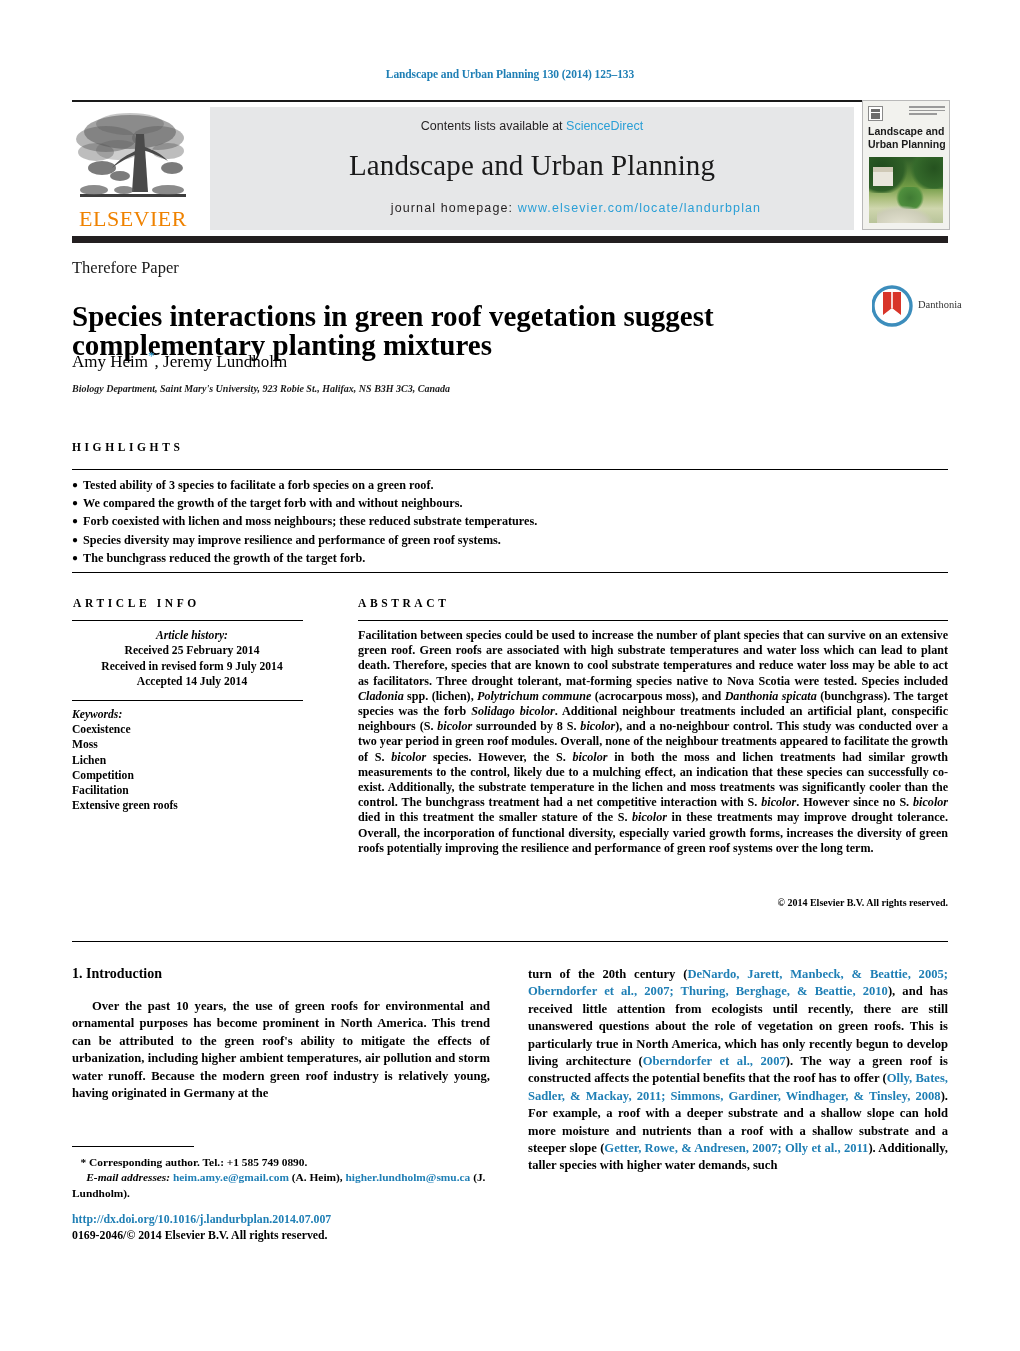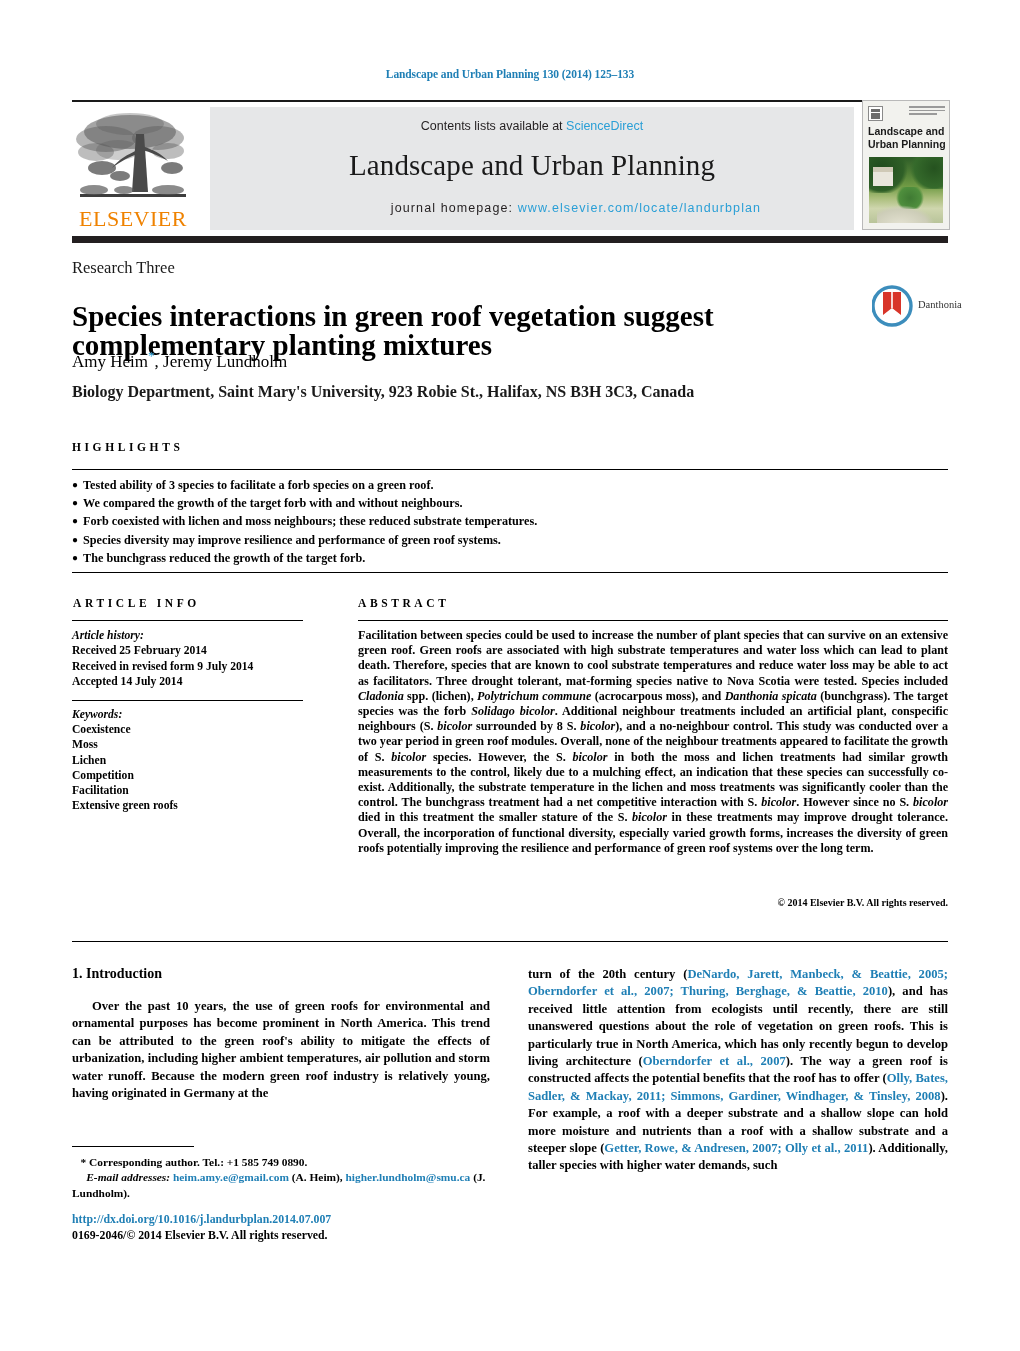--- a/index.html
+++ b/index.html
@@ -185,22 +185,23 @@
     left: 72px; top: 348px;
     font-family: "Liberation Serif", serif;
     font-size: 17px;
     color: #000000;
   }
   .authors .star { color: #2a9fd6; font-size: 13px; vertical-align: super; }
   .affil {
     position: absolute;
     left: 72px; top: 383px;
     font-family: "Liberation Serif", serif;
-    font-weight: bold;
-    font-size: 16px;
+    font-style: italic;
+    font-weight: bold;
+    font-size: 10px;
     color: #1a1a1a;
     text-align: right;
   }
   .crossmark {
     position: absolute;
     left: 872px; top: 285px;
     width: 82px; height: 42px;
   }
   .crossmark .cm-label {
     position: absolute;
@@ -272,20 +273,21 @@
 
   .info-col {
     position: absolute;
     left: 72px; top: 628px;
     width: 240px;
     font-family: "Liberation Serif", serif;
     font-size: 11.6px;
     font-weight: bold;
     line-height: 15.4px;
     color: #000;
+    text-align: center;
   }
   .info-col .ital { font-style: italic; }
   .info-rule2 {
     position: absolute;
     left: 72px; top: 700px;
     width: 231px; height: 1.4px; background:#000;
   }
   .kw-col {
     position: absolute;
     left: 72px; top: 707px;
@@ -456,21 +458,21 @@
       <div class="leafdark"></div>
       <div class="leafdark2"></div>
       <div class="house"></div>
       <div class="bush"></div>
       <div class="path"></div>
     </div>
   </div>
 
   <div class="thick-bar"></div>
 
-  <div class="doctype">Research Three</div>
+  <div class="doctype">Therefore Paper</div>
   <h1 class="title">Species interactions in green roof vegetation suggest complementary planting mixtures</h1>
   <div class="authors"><span>Amy Heim</span><span class="star">*</span><span>, Jeremy Lundholm</span></div>
   <div class="affil">Biology Department, Saint Mary's University, 923 Robie St., Halifax, NS B3H 3C3, Canada</div>
 
   <div class="crossmark">
     <svg width="44" height="42" viewBox="0 0 44 42" aria-hidden="true">
       <circle cx="20" cy="21" r="19" fill="#ffffff" stroke="#3c8dbc" stroke-width="3.4"></circle>
       <path d="M11 7 L29 7 L29 30 L20 23 L11 30 Z" fill="#d8352a"></path>
       <path d="M20 23 L20 7" stroke="#ffffff" stroke-width="1.6"></path>
       <path d="M20 24 L26 33 L14 33 Z" fill="#ffffff"></path>

